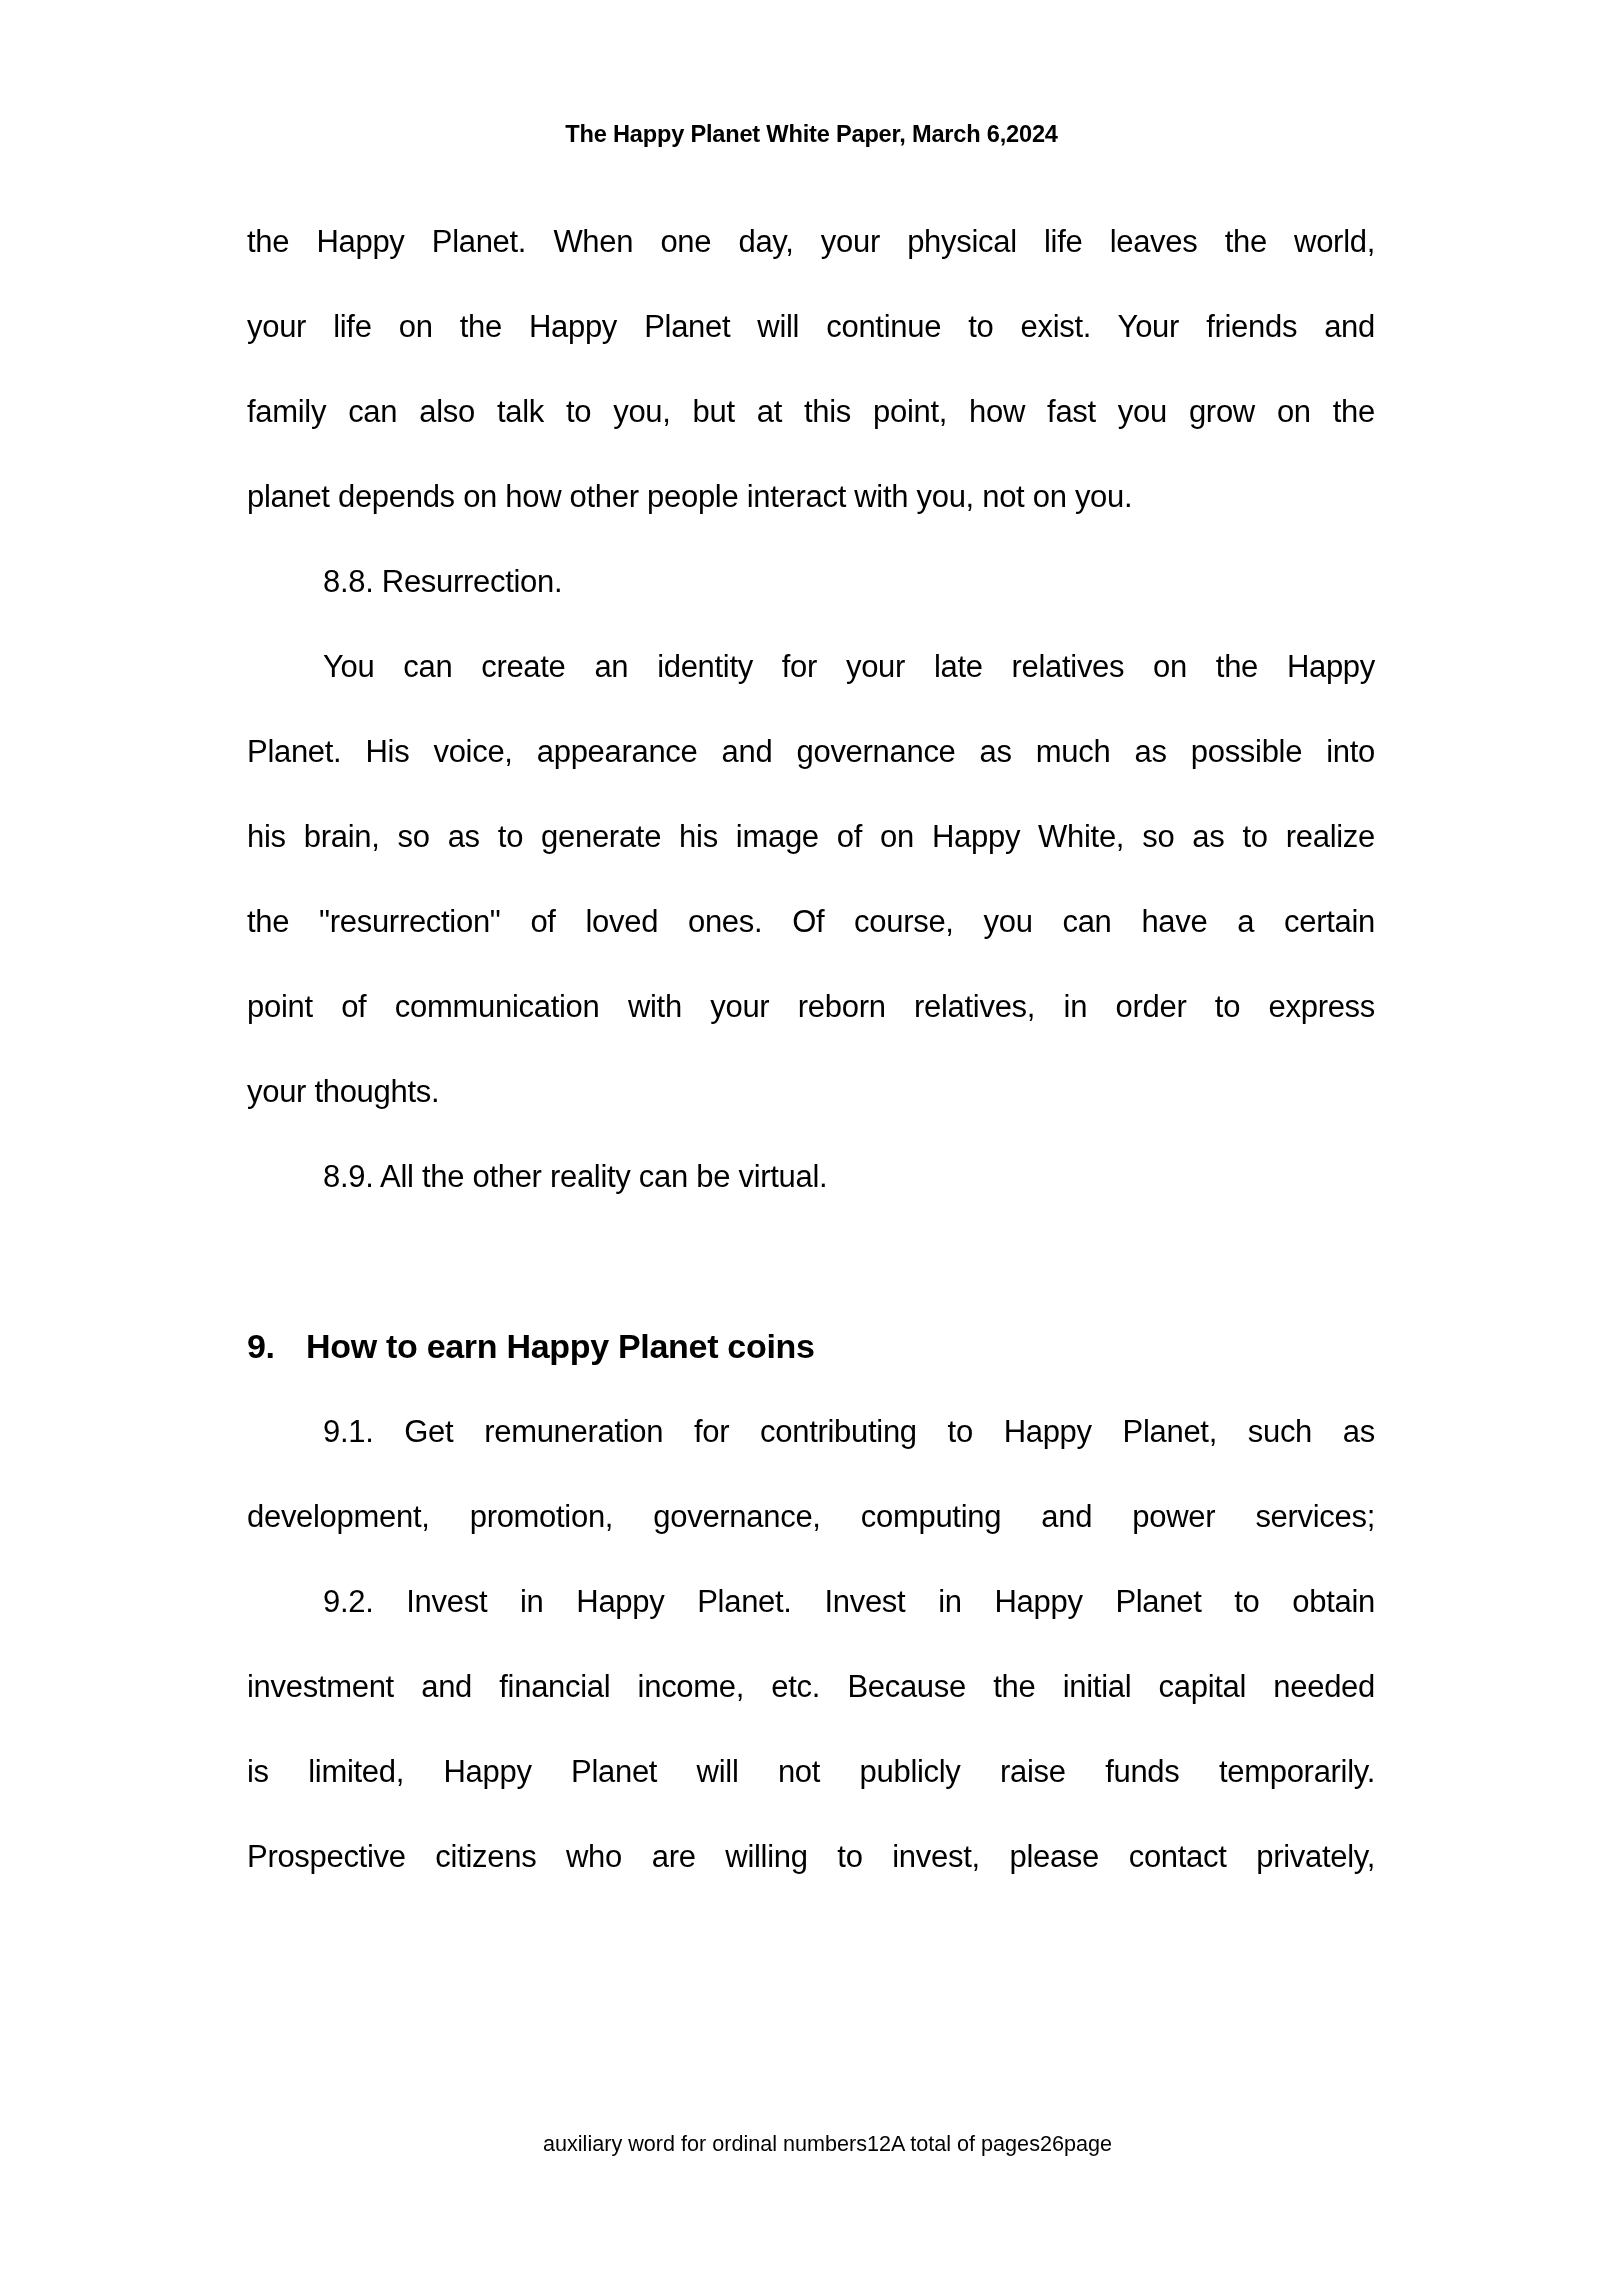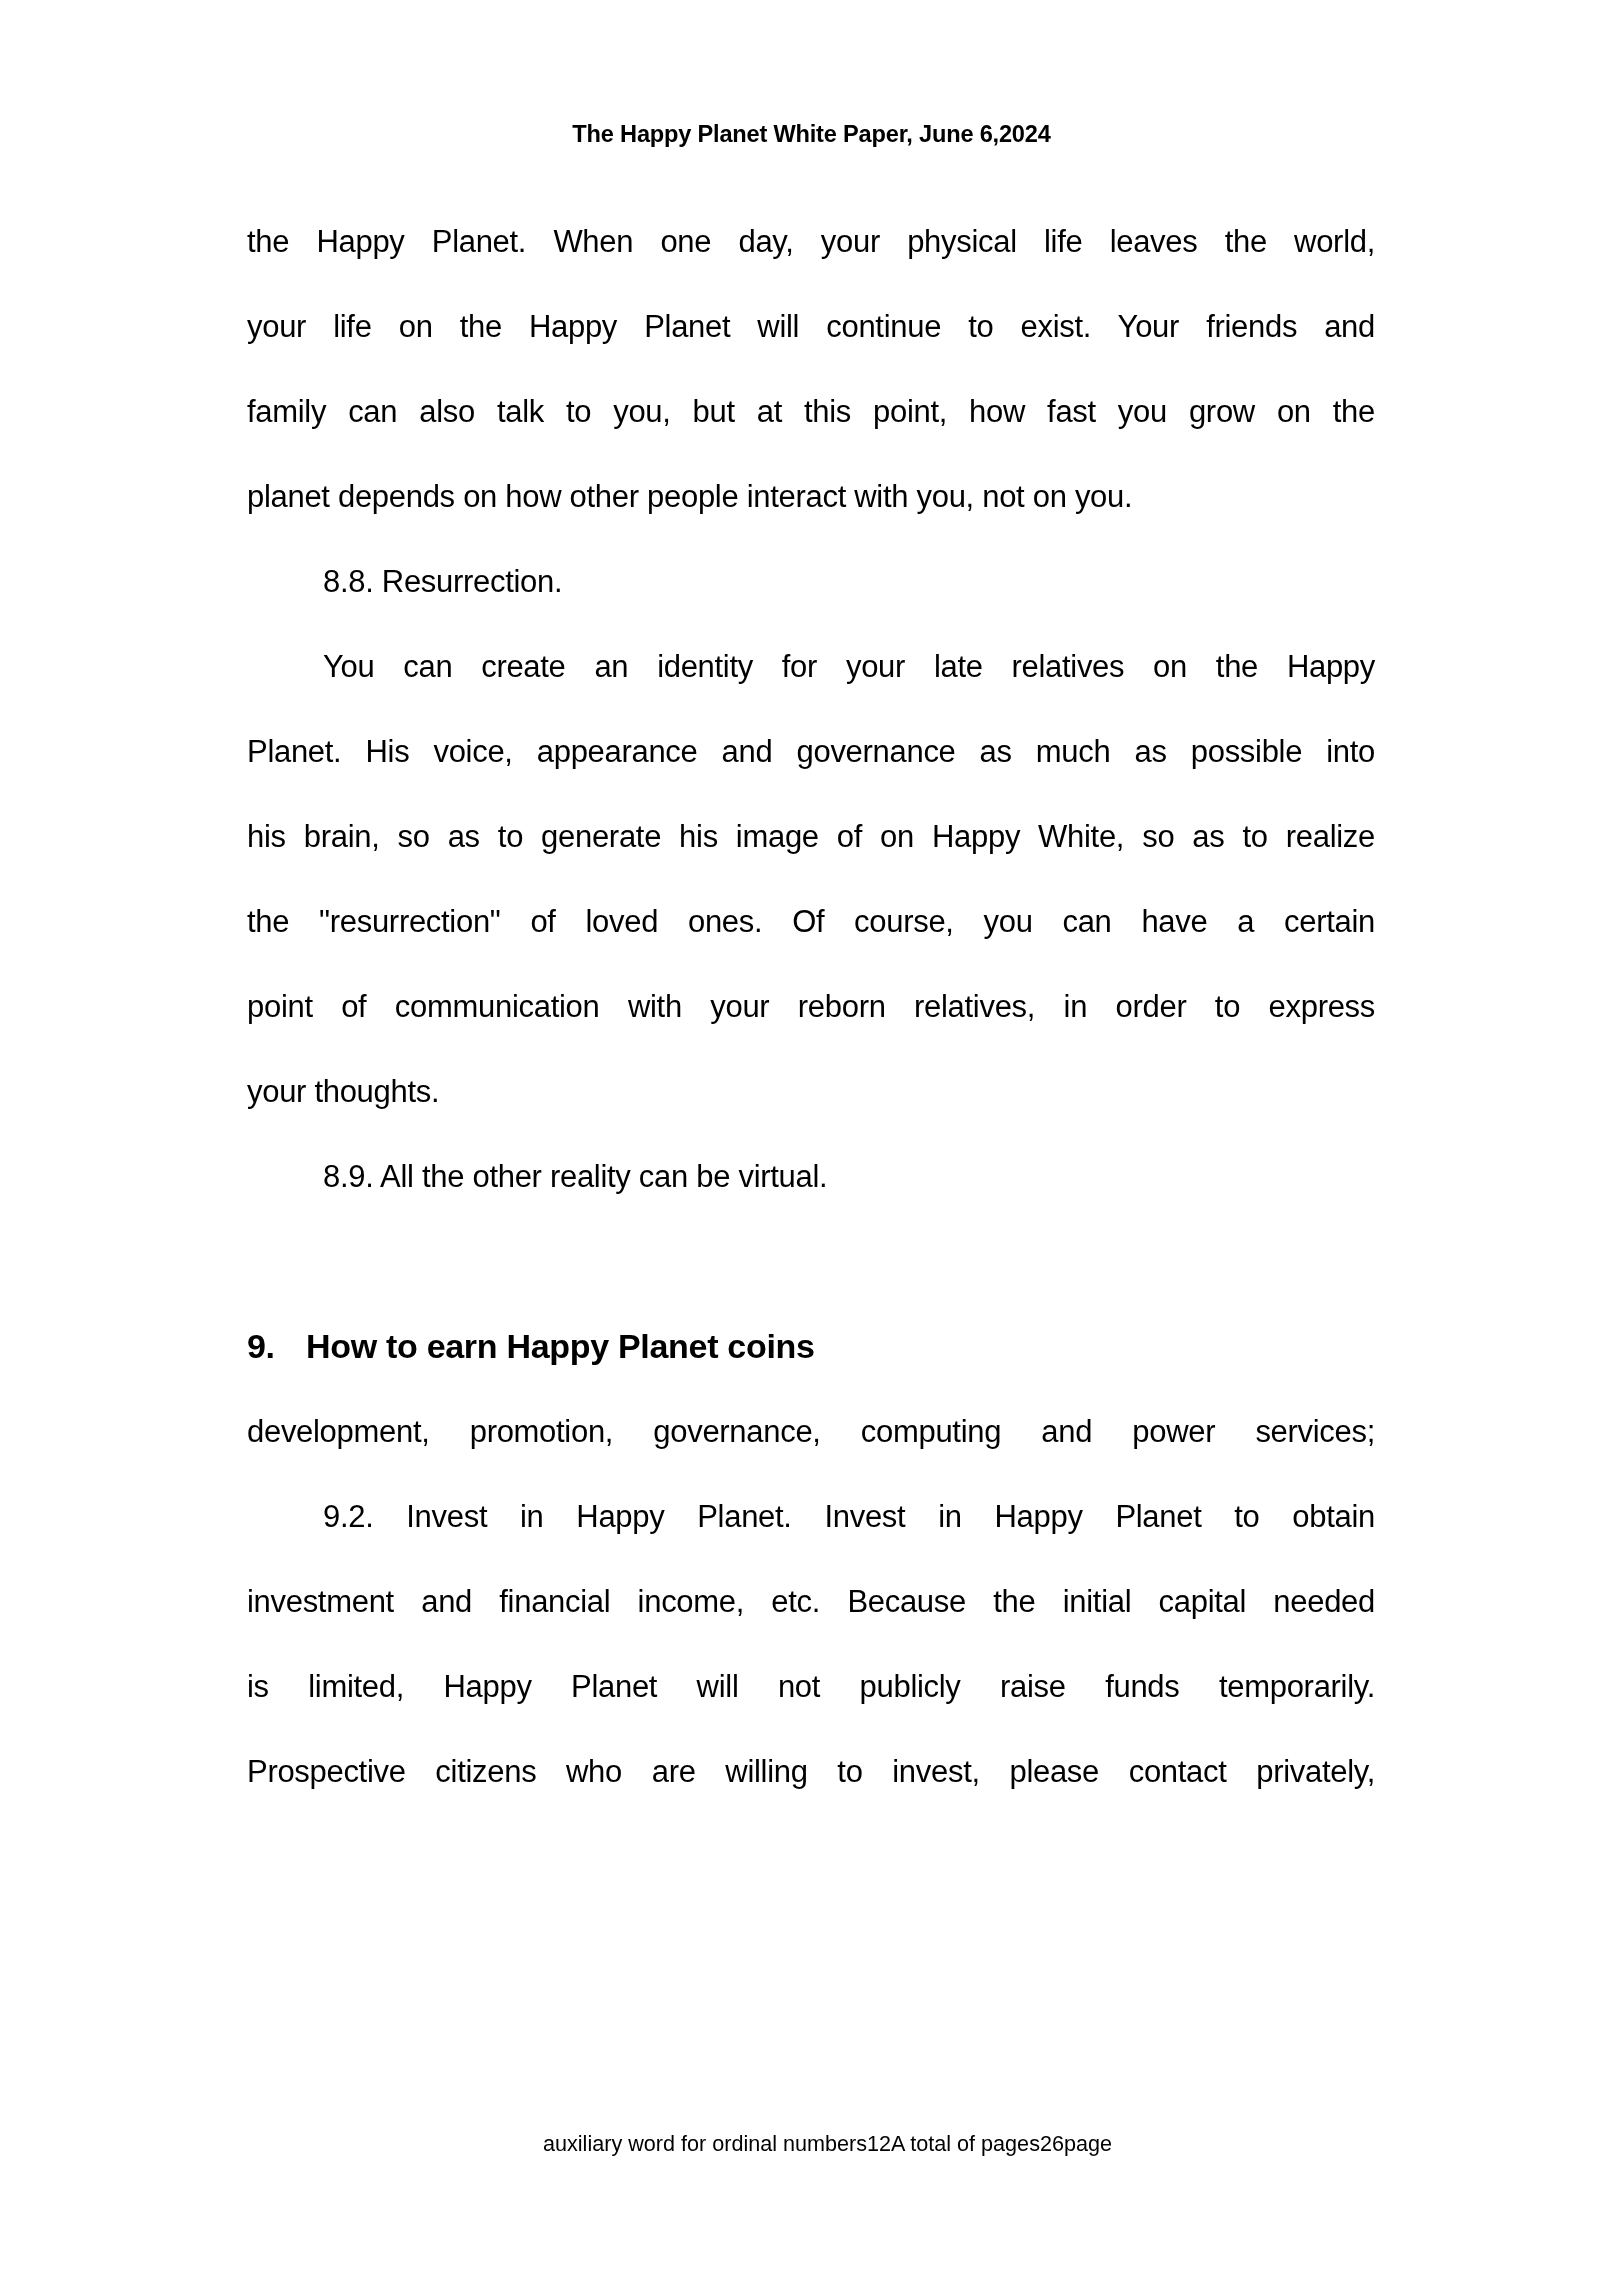--- a/index.html
+++ b/index.html
@@ -67,21 +67,21 @@
     text-align: center;
     font-size: 21.6px;
     line-height: 29px;
   }
 </style>
 </head>
 <body>
 
 <div class="page">
 
-  <div class="header">The Happy Planet White Paper, June 6,2024</div>
+  <div class="header">The Happy Planet White Paper, March 6,2024</div>
 
   <div class="content">
 
     <div class="ln j">the Happy Planet. When one day, your physical life leaves the world,</div>
     <div class="ln j">your life on the Happy Planet will continue to exist. Your friends and</div>
     <div class="ln j">family can also talk to you, but at this point, how fast you grow on the</div>
     <div class="ln">planet depends on how other people interact with you, not on you.</div>
 
     <div class="ln ind">8.8. Resurrection.</div>
 
@@ -93,20 +93,21 @@
     <div class="ln">your thoughts.</div>
 
     <div class="ln ind">8.9. All the other reality can be virtual.</div>
 
     <div class="ln spacer"></div>
 
     <div class="ln heading">
       <span class="hnum">9.</span><span>How to earn Happy Planet coins</span>
     </div>
 
+    <div class="ln j ind">9.1. Get remuneration for contributing to Happy Planet, such as</div>
     <div class="ln j">development, promotion, governance, computing and power services;</div>
 
     <div class="ln j ind">9.2. Invest in Happy Planet. Invest in Happy Planet to obtain</div>
     <div class="ln j">investment and financial income, etc. Because the initial capital needed</div>
     <div class="ln j">is limited, Happy Planet will not publicly raise funds temporarily.</div>
     <div class="ln j">Prospective citizens who are willing to invest, please contact privately,</div>
 
   </div>
 
   <div class="footer">auxiliary word for ordinal numbers12A total of pages26page</div>

